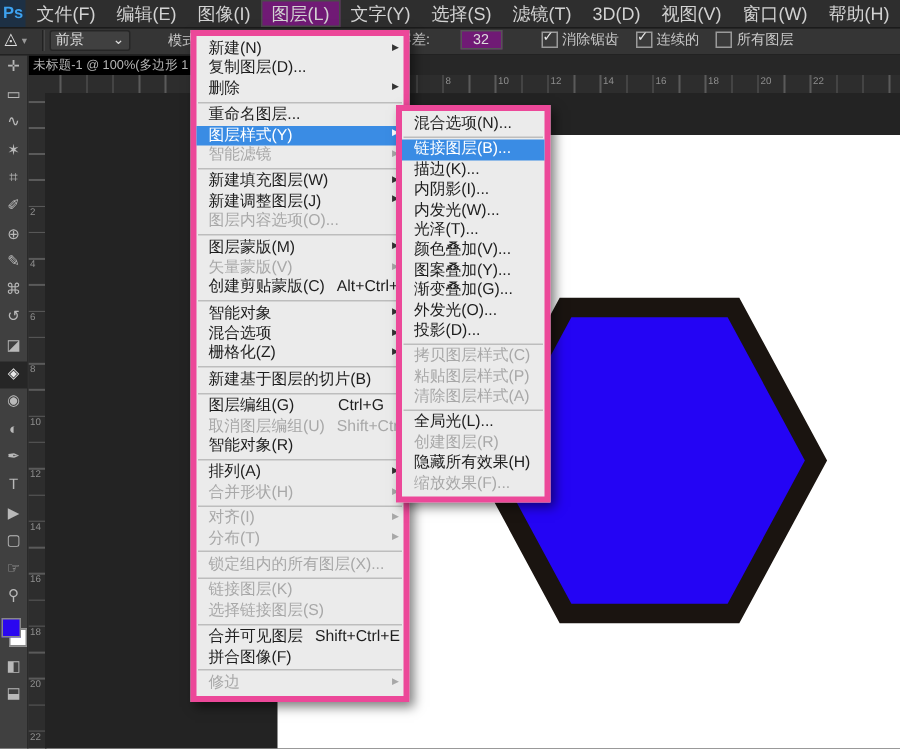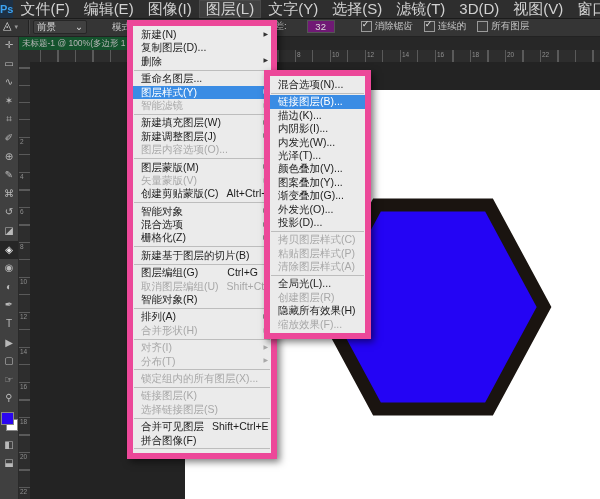--- a/index.html
+++ b/index.html
@@ -4,22 +4,22 @@
 <style>
   html,body{margin:0;padding:0}
   body{width:600px;height:499px;position:relative;overflow:hidden;background:#2c2c2c;
        font-family:"Liberation Sans","DejaVu Sans",sans-serif;-webkit-font-smoothing:antialiased}
   
   .menubar{position:absolute;left:0;top:0;width:600px;height:18px;background:#2e2e2e;
            border-bottom:1px solid #1b1b1b;display:flex;align-items:center;z-index:5}
   .ps-logo{width:24px;height:18px;background:#1d3044;color:#3da2f0;font-weight:bold;
            font-size:11px;text-align:center;line-height:18px}
   .mb-items{display:flex;height:18px}
-  .mb-item{color:#d2d2d2;font-size:15px;line-height:18px;padding:0 7px;white-space:nowrap}
-  .mb-item.active{background:#404040;box-shadow:inset 0 0 0 1px #4a4a4a}
+  .mb-item{color:#d2d2d2;font-size:12px;line-height:18px;padding:0 7px;white-space:nowrap}
+  .mb-item.active{background:#701a75;box-shadow:inset 0 0 0 1px #4a4a4a}
   
   .optionsbar{position:absolute;left:0;top:18px;width:600px;height:18px;background:#353535;
               border-bottom:1px solid #222;color:#c8c8c8;font-size:9.5px;z-index:4}
   .ob-tool{position:absolute;left:3px;top:1px;font-size:11px;color:#ddd}
   .ob-caret{font-size:7px;color:#999}
   .ob-sep{position:absolute;left:28px;top:2px;width:1px;height:14px;background:#222;border-right:1px solid #474747}
   .ob-select{position:absolute;left:33px;top:2px;width:46px;height:12px;background:#404040;
              border:1px solid #262626;border-radius:2px;color:#ddd;line-height:12px;padding:0 3px;
              display:flex;justify-content:space-between}
   .ob-mode{position:absolute;left:112px;top:3px}
@@ -32,38 +32,38 @@
   
   .toolbar{position:absolute;left:0;top:36px;width:18px;height:463px;background:#404040;
            border-right:1px solid #2a2a2a;z-index:3}
   .tool{width:18px;height:18.6px;color:#b9b9b9;font-size:10px;text-align:center;line-height:18.6px}
   .tool.active{background:#262626;color:#e8e8e8}
   .swatches{position:relative;width:18px;height:26px;margin-top:2px}
   .bg-swatch{position:absolute;left:6px;top:9px;width:10px;height:10px;background:#fff;border:1px solid #888}
   .fg-swatch{position:absolute;left:1px;top:2px;width:11px;height:11px;border:1px solid #888}
   
   .tabbar{position:absolute;left:18px;top:36px;width:582px;height:14px;background:#272727}
-  .tab{position:absolute;left:0;top:0;width:112px;height:14px;background:#14532d;color:#b5b5b5;
+  .tab{position:absolute;left:0;top:0;width:112px;height:14px;background:#000000;color:#b5b5b5;
        font-size:8.5px;line-height:14px;padding:0 4px;white-space:nowrap;overflow:hidden;
        border-right:1px solid #222}
   .corner{position:absolute;left:18px;top:50px;width:12px;height:12px;background:#2d2d2d;
           border-right:1px solid #1a1a1a;border-bottom:1px solid #1a1a1a}
   .hruler{position:absolute;left:30px;top:50px;width:570px;height:12px;background:#2d2d2d;
           border-bottom:1px solid #1a1a1a;
           background-image:repeating-linear-gradient(to right,#5a5a5a 0 1px,transparent 1px 17.5px);
           background-position-x:125px;overflow:hidden}
   .vruler{position:absolute;left:18px;top:62px;width:12px;height:437px;background:#2d2d2d;
           border-right:1px solid #1a1a1a;
           background-image:repeating-linear-gradient(to bottom,#5a5a5a 0 1px,transparent 1px 17.5px);
           background-position-y:40px;overflow:hidden}
   .rnum{position:absolute;font-size:6.5px;color:#8f8f8f}
   .pasteboard{position:absolute;left:30px;top:62px;width:570px;height:437px;background:#232323}
   .canvas{position:absolute;left:155px;top:28px;width:415px;height:409px;background:#ffffff}
   
-  .menu{position:absolute;background:#ebebeb;border:6px solid #ec4899;box-shadow:3px 3px 7px rgba(0,0,0,.5);
+  .menu{position:absolute;background:#ebebeb;border:4px solid #ec4899;box-shadow:3px 3px 7px rgba(0,0,0,.5);
         padding:2px 0;font-size:10.5px;color:#1d1d1d;z-index:20}
   .layer-menu{left:127px;top:20px;width:138px}
   .style-submenu{left:264px;top:70px;width:95px;z-index:21}
   .mi{position:relative;height:13.4px;line-height:13.4px;padding:0 13px 0 8px;display:flex;white-space:nowrap}
   .mi .lbl{flex:0 0 auto}
   .mi .sc{margin-left:auto;padding-left:8px}
   .mi .arrow{display:none;position:absolute;right:3px;top:50%;transform:translateY(-50%);font-size:6px;color:#333}
   .mi.has-arrow .arrow{display:block}
   .mi.disabled{color:#a8a8a8}
   .mi.disabled .arrow{color:#a8a8a8}
@@ -342,20 +342,25 @@
       <span class="lbl">合并可见图层</span>
       <span class="sc">Shift+Ctrl+E</span>
 
     </div>
     <div class="mi">
       <span class="lbl">拼合图像(F)</span>
       <span class="sc"></span>
 
     </div>
     <div class="sep"></div>
+    <div class="mi disabled has-arrow">
+      <span class="lbl">修边</span>
+      <span class="sc"></span>
+      <span class="arrow">▶</span>
+    </div>
   </div>
 
 <div class="menu style-submenu">
 
 <div class="mi">
       <span class="lbl">混合选项(N)...</span>
       <span class="sc"></span>
 
     </div>
     <div class="sep"></div>

